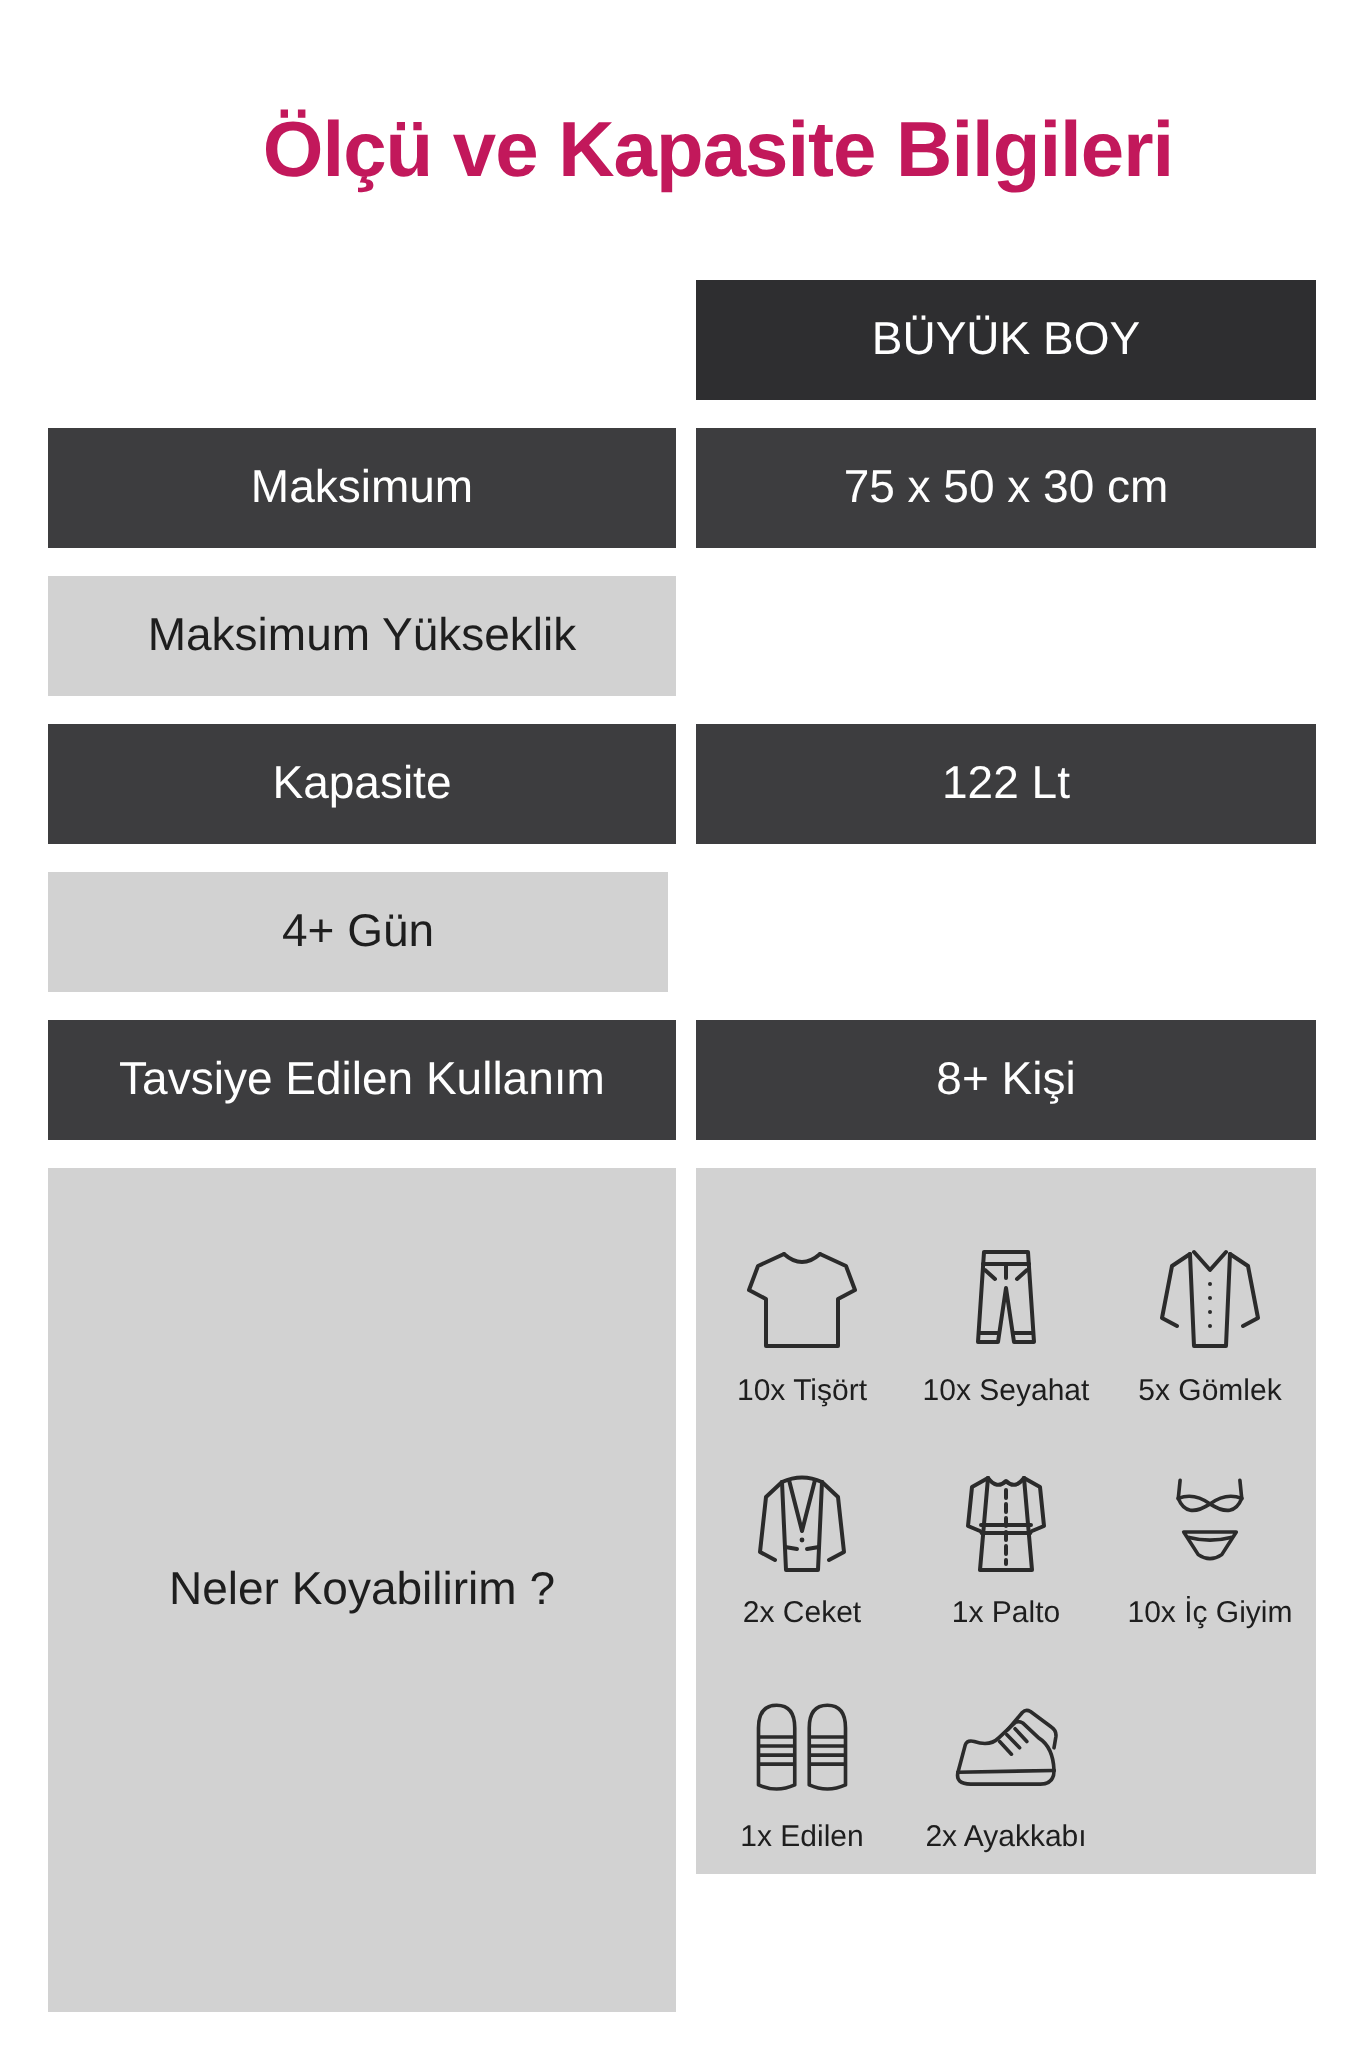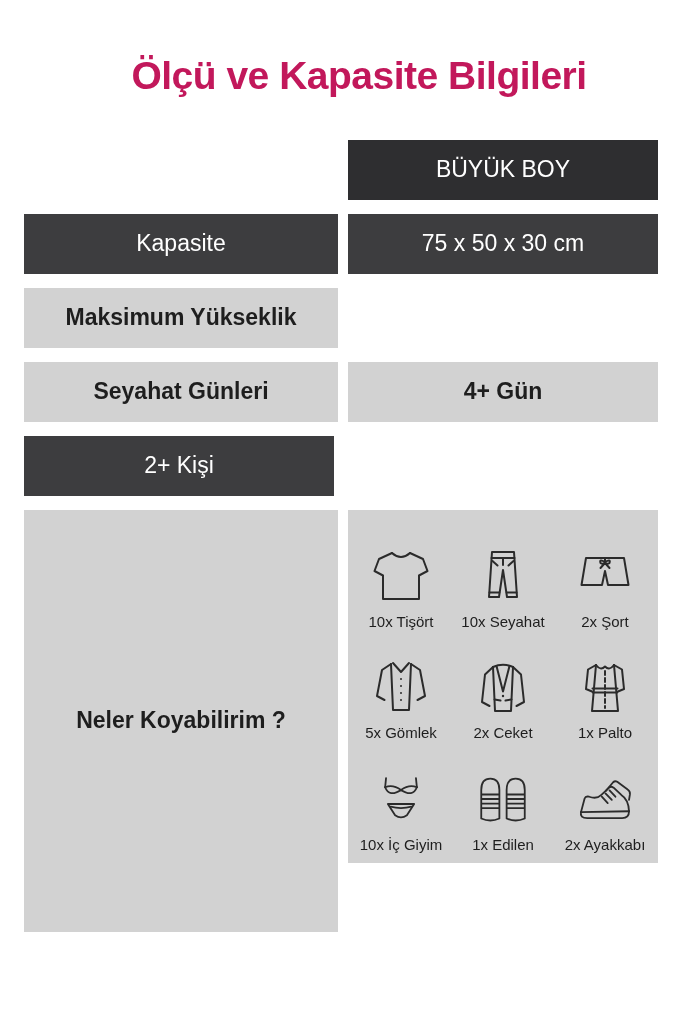--- a/index.html
+++ b/index.html
@@ -53,21 +53,21 @@
     justify-content: center;
     font-size: 23px;
     line-height: 1.1;
     text-align: right;
   }
   .cell.left  { width: 314px; }
   .cell.right { width: 310px; }
   .spacer { background: transparent; }
   .header-cell { background: var(--header-dark, #2E2E30); color: var(--text-on-dark, #fff); }
   .dark  { background: var(--row-dark, #3D3D3F);  color: var(--text-on-dark, #fff); }
-  .light { background: var(--row-light, #D2D2D2); color: var(--text-on-light, #1E1E1E); font-weight: bold; }
+  .light { background: var(--row-light, #D2D2D2); color: var(--text-on-light, #1E1E1E); }
   .cap-row .cell { height: 422px; }
   .cap-grid {
     width: 310px;
     height: 353px;
     background: var(--row-light, #D2D2D2);
     display: grid;
     grid-template-columns: repeat(3, 1fr);
     grid-template-rows: repeat(3, 1fr);
     padding: 8px 2px 10px 2px;
   }
@@ -103,36 +103,40 @@
   <h1 class="title">Ölçü ve Kapasite Bilgileri</h1>
 
   <div class="spec-table">
 
     <div class="row">
       <div class="cell left spacer"></div>
       <div class="cell right header-cell">BÜYÜK BOY</div>
     </div>
 
     <div class="row">
+      <div class="cell left dark">Maksimum</div>
+      <div class="cell right dark">75 x 50 x 30 cm</div>
+    </div>
+
+    <div class="row">
+      <div class="cell left light">Maksimum Yükseklik</div>
+    </div>
+
+    <div class="row">
       <div class="cell left dark">Kapasite</div>
-      <div class="cell right dark">75 x 50 x 30 cm</div>
-    </div>
-
-    <div class="row">
-      <div class="cell left light">Maksimum Yükseklik</div>
-    </div>
-
-
-    <div class="row">
-      <div class="cell left light">Seyahat Günleri</div>
+      <div class="cell right dark">122 Lt</div>
+    </div>
+
+    <div class="row">
       <div class="cell right light">4+ Gün</div>
     </div>
 
     <div class="row">
-      <div class="cell right dark">2+ Kişi</div>
+      <div class="cell left dark">Tavsiye Edilen Kullanım</div>
+      <div class="cell right dark">8+ Kişi</div>
     </div>
 
     <div class="row cap-row">
       <div class="cell left light">Neler Koyabilirim ?</div>
 
       <div class="cap-grid">
 
         <div class="cap-item">
           <svg class="cap-icon" viewBox="0 0 64 64">
             <path d="M23 9 L10 15 L5.5 27 L14 31.5 L14 55 L50 55 L50 31.5 L58.5 27 L54 15 L41 9"></path>
@@ -145,30 +149,20 @@
           <svg class="cap-icon" viewBox="0 0 64 64">
             <path d="M21 8 L43 8 L46 53 L36 53 L32 26 L28 53 L18 53 Z"></path>
             <path d="M20.5 14 L43.5 14"></path>
             <path d="M32 14 L32 21"></path>
             <path d="M21.5 17 L26.5 21.5 M42.5 17 L37.5 21.5"></path>
             <path d="M18.5 48.5 L28.3 48.5 M35.7 48.5 L45.5 48.5"></path>
           </svg>
           <div class="cap-label">10x Seyahat</div>
         </div>
 
-        <div class="cap-item">
-          <svg class="cap-icon" viewBox="0 0 64 64">
-            <path d="M13 14 L51 14 L55.5 41 L35 41 L32 27 L29 41 L8.5 41 Z"></path>
-            <path d="M32 14.5 L32 19"></path>
-            <path d="M32 19 L27.5 24 M32 19 L36.5 24"></path>
-            <path d="M32 18 Q26 14.5 27.5 19 Q30 21 32 18"></path>
-            <path d="M32 18 Q38 14.5 36.5 19 Q34 21 32 18"></path>
-          </svg>
-          <div class="cap-label">2x Şort</div>
-        </div>
 
         <div class="cap-item">
           <svg class="cap-icon" viewBox="0 0 64 64">
             <path d="M22 9 L13 15 L8 41 L15.5 45"></path>
             <path d="M42 9 L51 15 L56 41 L48.5 45"></path>
             <path d="M22 9 L24 55 L40 55 L42 9"></path>
             <path d="M24 8 L32 17 L40 8"></path>
             <circle class="dot" cx="32" cy="24" r="1"></circle>
             <circle class="dot" cx="32" cy="31" r="1"></circle>
             <circle class="dot" cx="32" cy="38" r="1"></circle>

